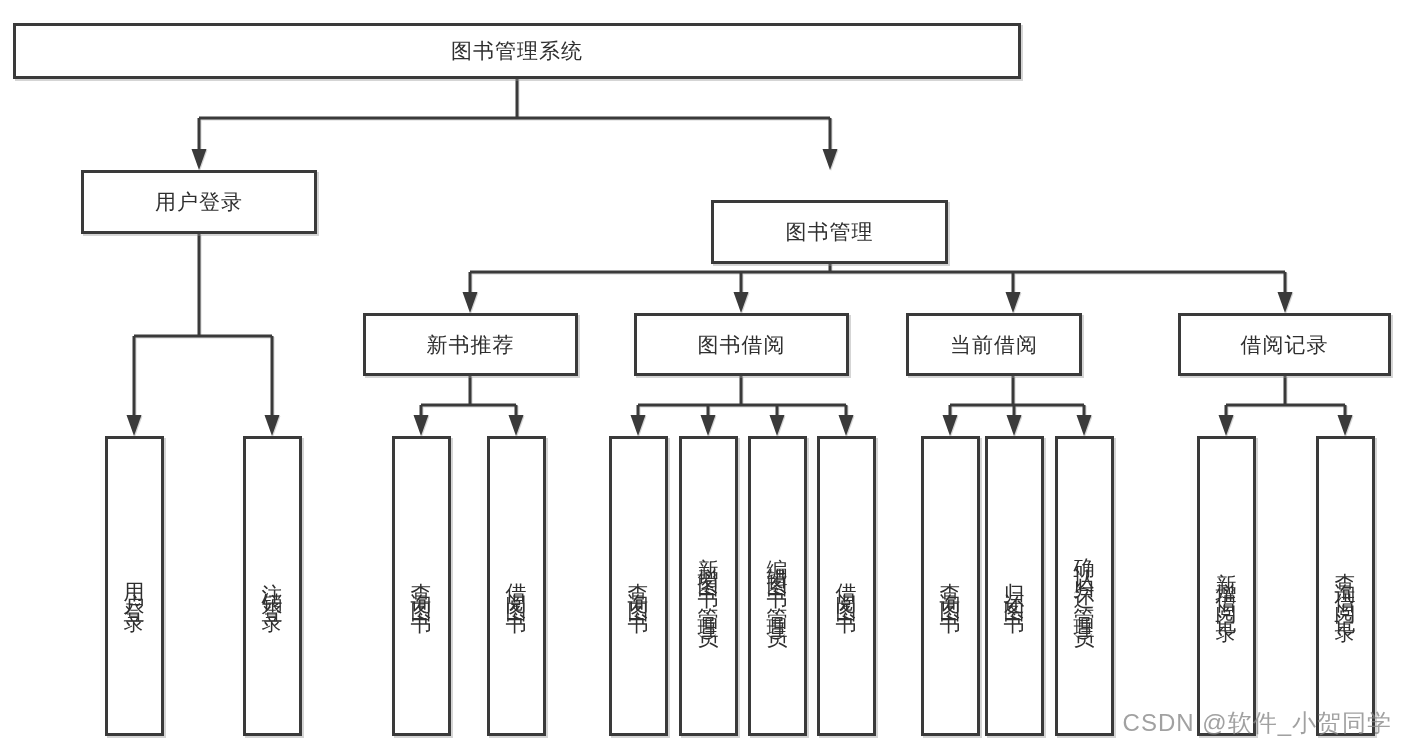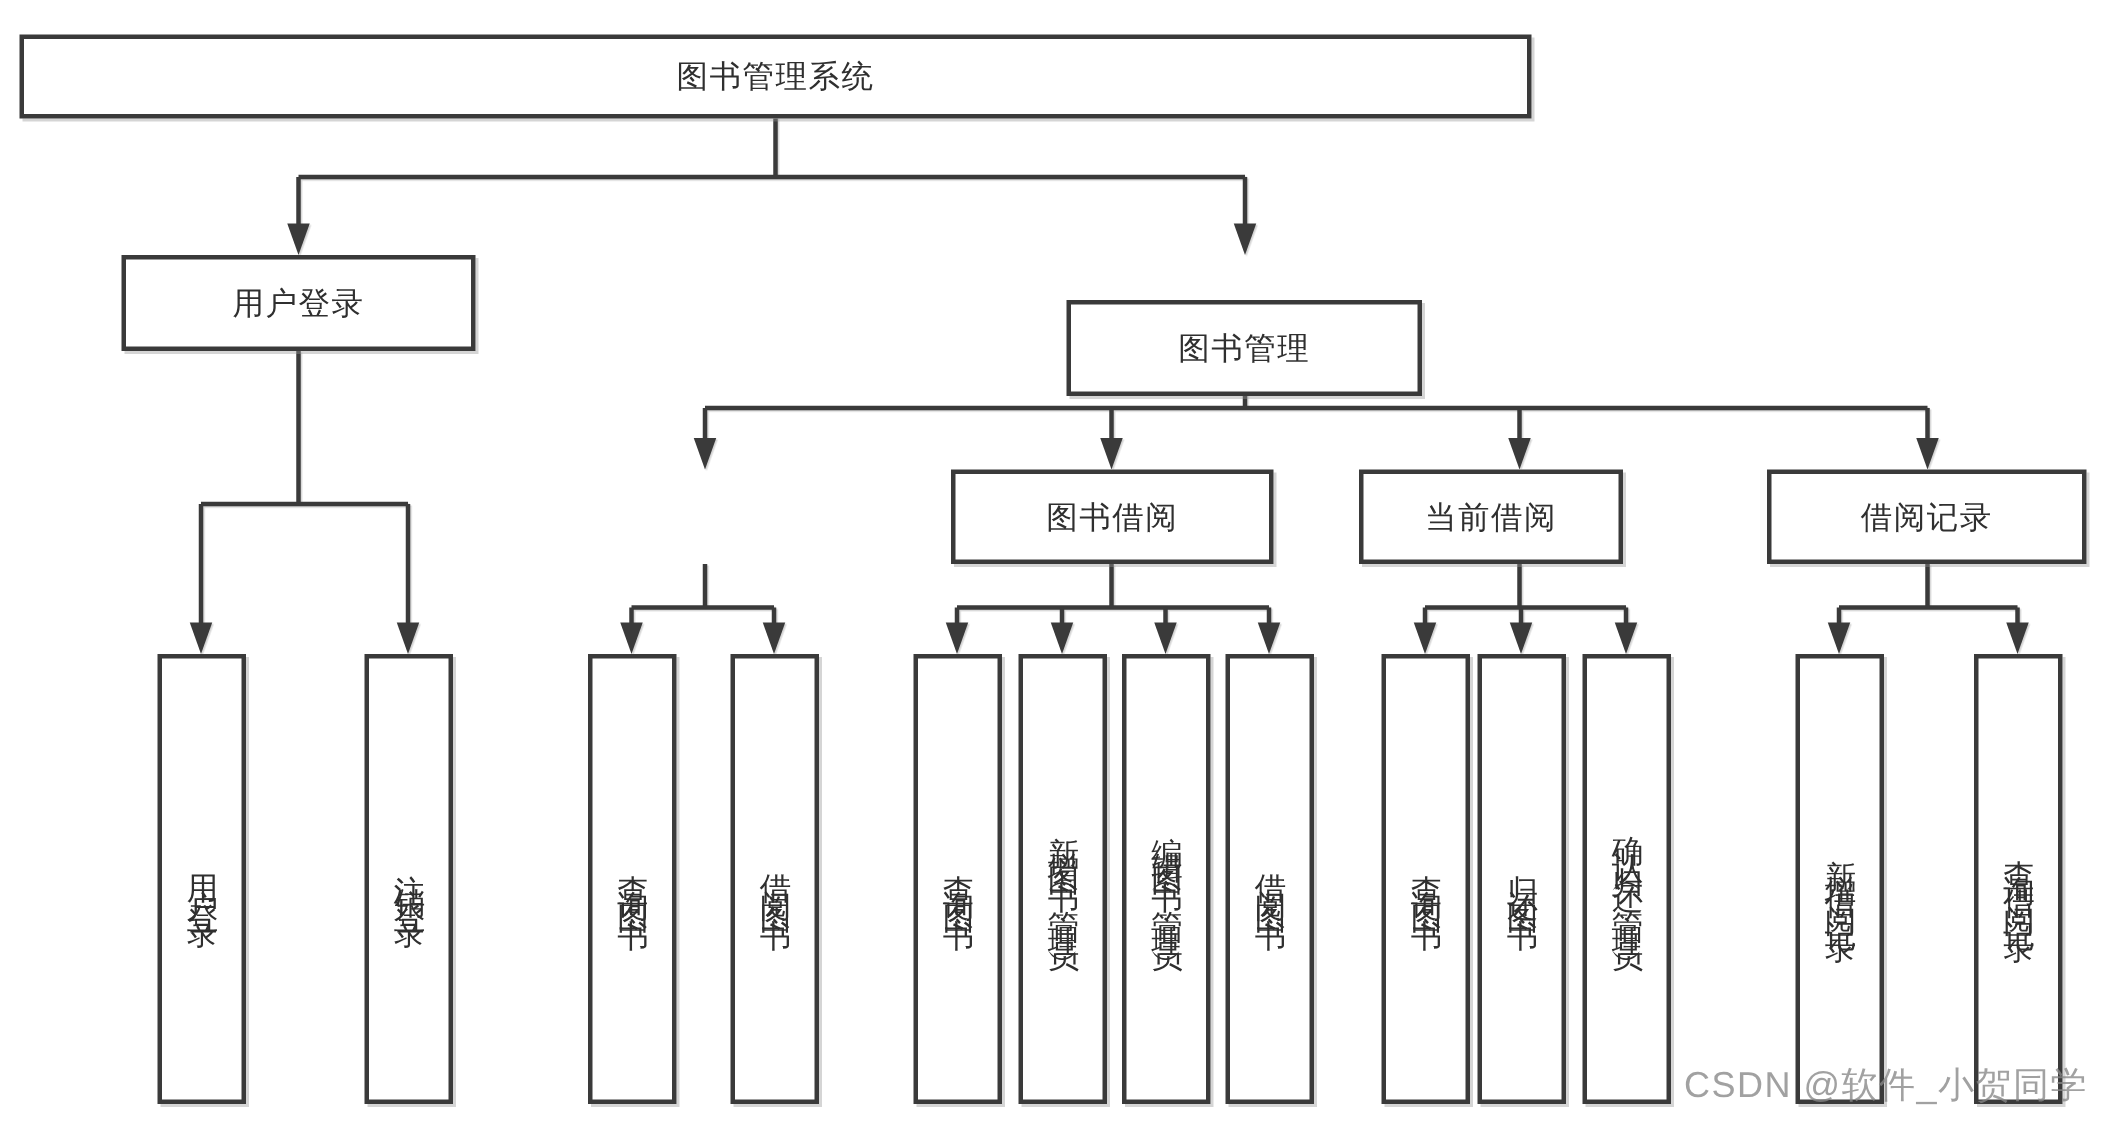--- a/index.html
+++ b/index.html
@@ -108,20 +108,21 @@
       <polygon points="1218.5,415 1233.5,415 1226,436"></polygon>
       <polygon points="1337.5,415 1352.5,415 1345,436"></polygon>
     </g>
   </svg>
 
   <div class="node" style="left:13px; top:12px; width:1008px; height:56px;margin-top:11px;">图书管理系统</div>
 
   <div class="node" style="left:81px; top:170px; width:236px; height:64px;">用户登录</div>
   <div class="node" style="left:711px; top:168px; width:237px; height:64px;margin-top:32px;">图书管理</div>
 
+  <div class="node" style="left:363px; top:313px; width:215px; height:63px;">新书推荐</div>
   <div class="node" style="left:634px; top:313px; width:215px; height:63px;">图书借阅</div>
   <div class="node" style="left:906px; top:313px; width:176px; height:63px;">当前借阅</div>
   <div class="node" style="left:1178px; top:313px; width:213px; height:63px;">借阅记录</div>
 
   <div class="node vnode" style="left:105px; top:436px; width:59px; height:300px;">用户登录</div>
   <div class="node vnode" style="left:243px; top:436px; width:59px; height:300px;">注销登录</div>
 
   <div class="node vnode" style="left:392px; top:436px; width:59px; height:300px;">查询图书</div>
   <div class="node vnode" style="left:487px; top:436px; width:59px; height:300px;">借阅图书</div>
 

